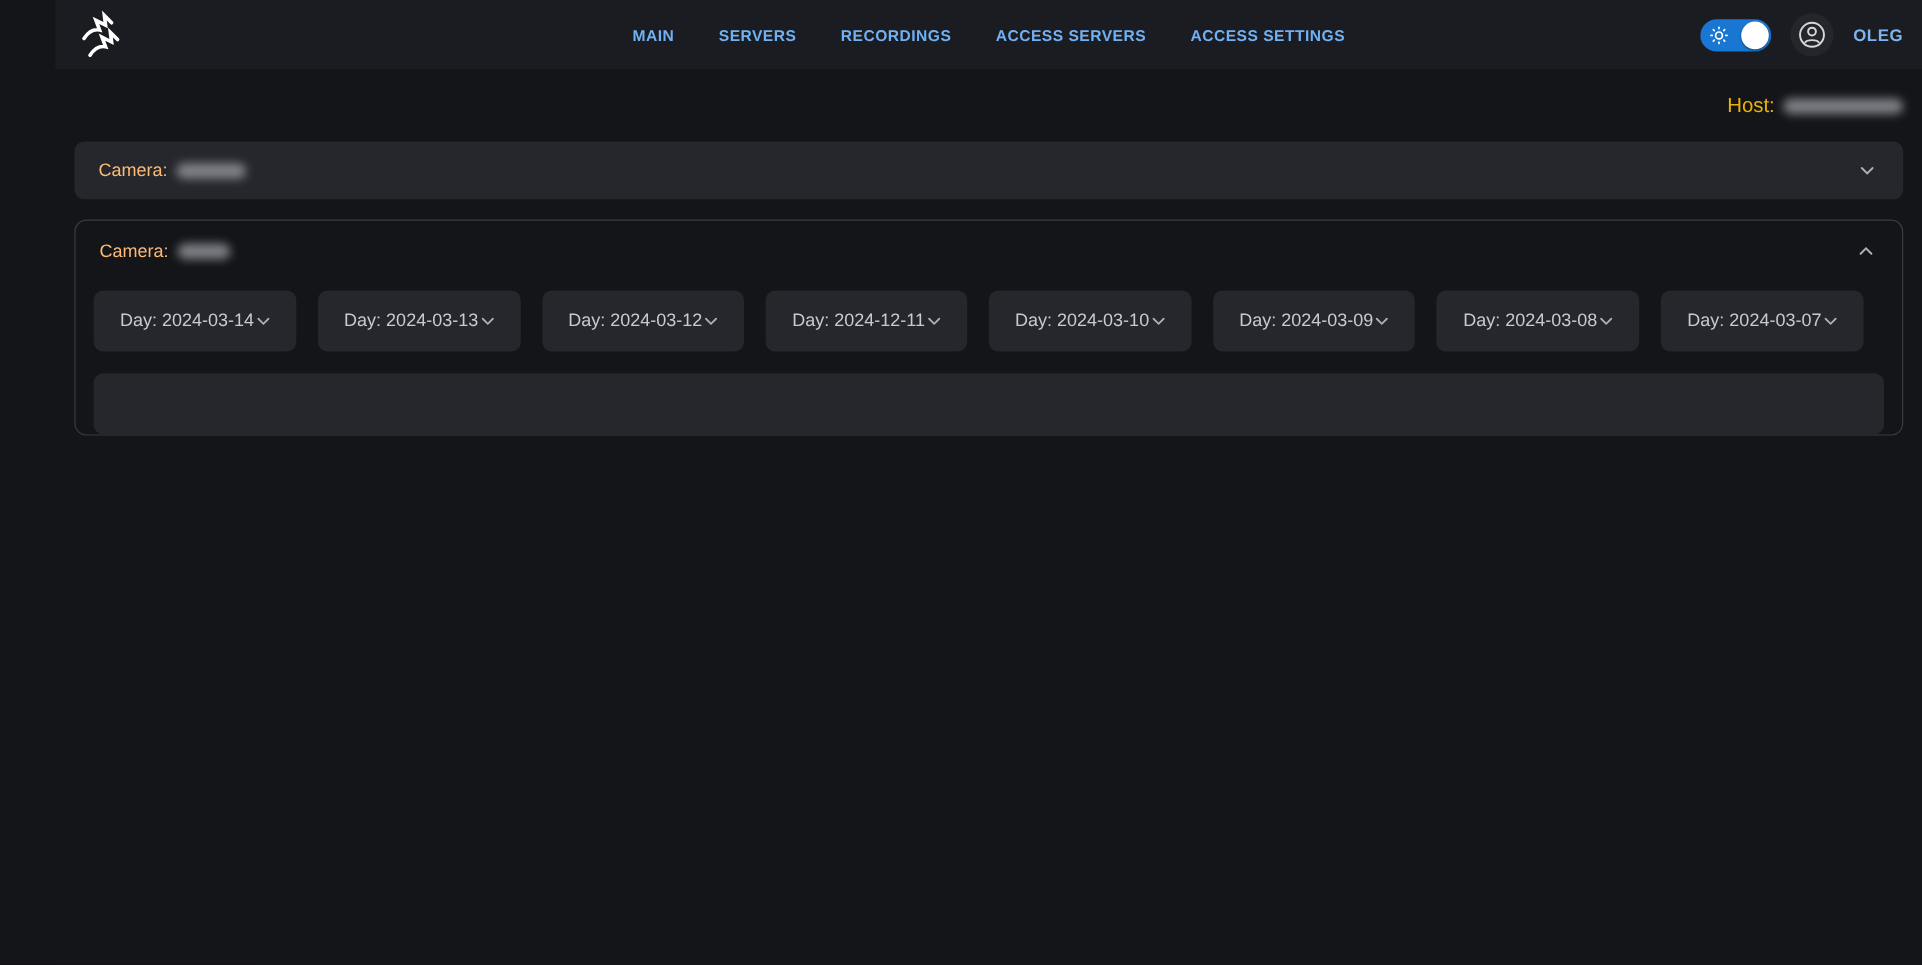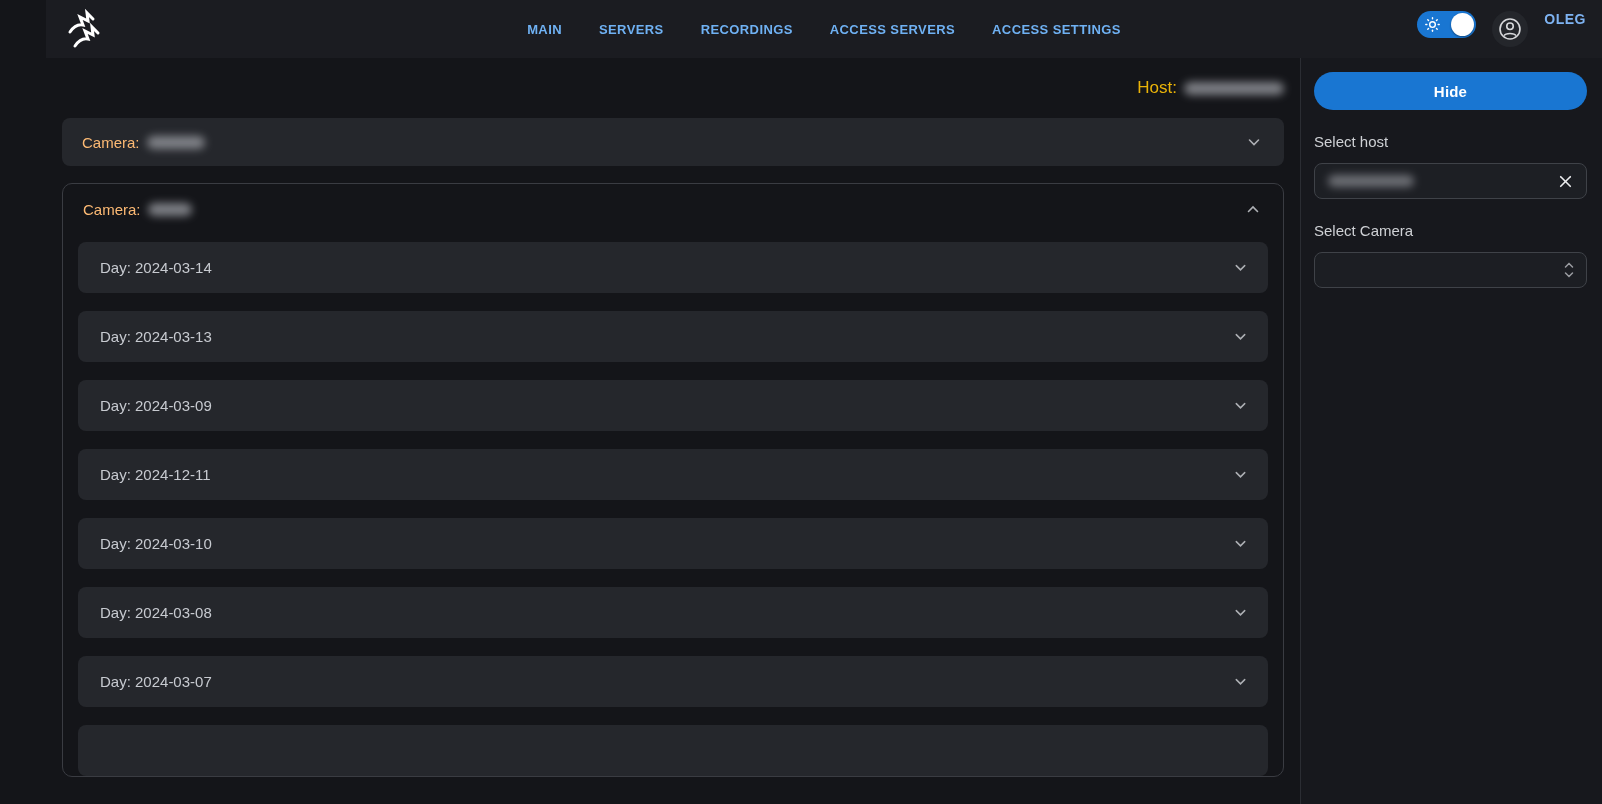--- a/index.html
+++ b/index.html
@@ -5,21 +5,21 @@
   html,body{margin:0;padding:0;background:#0e0f12;}
   *{box-sizing:border-box;font-family:"Liberation Sans",sans-serif;}
   .screen{position:relative;width:1602px;height:804px;overflow:hidden;background:#141519;padding-left:46px;}
 
   
   .topbar{height:58px;background:#1b1c21;display:flex;align-items:center;padding:0 16px;}
   .logo{flex:0 0 214px;display:flex;align-items:center;}
   .logo svg{display:block;}
   .nav{flex:1;display:flex;justify-content:center;align-items:center;gap:37px;}
   .nav-link{color:#6fb1f3;font-size:13px;font-weight:700;letter-spacing:.4px;cursor:pointer;white-space:nowrap;}
-  .topbar-right{flex:0 0 214px;display:flex;justify-content:flex-end;gap:16px;}
+  .topbar-right{flex:0 0 214px;display:flex;align-items:center;justify-content:flex-end;gap:16px;}
   .theme-toggle{position:relative;width:59px;height:27px;border-radius:14px;background:#1976d2;cursor:pointer;flex-shrink:0;}
   .theme-toggle .sun{position:absolute;left:7px;top:5px;}
   .theme-toggle .knob{position:absolute;right:2px;top:2px;width:23px;height:23px;border-radius:50%;background:#fff;box-shadow:0 1px 2px rgba(0,0,0,.4);}
   .user-btn{width:36px;height:36px;border-radius:50%;background:#24262b;display:flex;align-items:center;justify-content:center;cursor:pointer;}
   .user-name{color:#7eb3f2;font-size:14px;font-weight:700;letter-spacing:.5px;cursor:pointer;}
 
   
   .page{display:flex;height:746px;}
   .main{flex:1;background:#141519;padding:0 16px;overflow:hidden;}
   .sidebar{width:302px;background:#17181d;border-left:1px solid #2b2d33;padding:14px 15px 0 13px;}
@@ -32,21 +32,21 @@
   .cam-blob-2{width:44px;height:13px;margin-left:7px;}
   .input-blob{width:86px;height:12px;opacity:.7;}
 
   .camera-row{height:48px;background:#25272c;border-radius:8px;display:flex;align-items:center;justify-content:space-between;padding:0 22px 0 20px;cursor:pointer;}
   .row-label{display:flex;align-items:center;color:#fdba74;font-size:15px;}
   .chev{flex-shrink:0;}
 
   .camera-panel{margin-top:17px;border:1px solid #3a3c42;border-radius:10px;background:transparent;}
   .panel-header{height:50px;display:flex;align-items:center;justify-content:space-between;padding:0 22px 0 20px;cursor:pointer;}
   .panel-body{padding:8px 15px 0 15px;}
-  .day-rows{display:flex;flex-direction:column;gap:18px;}
+  .day-rows{display:flex;flex-direction:row;gap:18px;}
   .day-row{height:51px;background:#25272c;border-radius:8px;display:flex;align-items:center;justify-content:space-between;padding:0 20px 0 22px;cursor:pointer;}
   .day-label{color:#c7cad0;font-size:15px;}
   .day-row.partial{margin-top:18px;}
 
   
   .hide-btn{display:block;width:100%;height:38px;border:none;border-radius:19px;background:#1976d2;color:#fff;font-size:15px;font-weight:700;letter-spacing:.2px;cursor:pointer;}
   .field-label{margin-top:23px;color:#cfd1d5;font-size:15px;}
   .host-input{margin-top:13px;height:36px;border:1px solid #3f4248;border-radius:8px;background:#1d1f24;display:flex;align-items:center;justify-content:space-between;padding:0 12px 0 13px;cursor:text;}
   .clear{display:flex;align-items:center;cursor:pointer;}
   .camera-select{margin-top:13px;height:36px;border:1px solid #3f4248;border-radius:8px;background:#1c1e23;display:flex;align-items:center;justify-content:flex-end;padding:0 10px;cursor:pointer;}
@@ -146,79 +146,61 @@
               </div>
 
               <div class="day-row">
                 <span class="day-label">Day: 2024-03-13</span>
                 <svg class="chev" width="15" height="15" viewBox="0 0 16 16" fill="none" stroke="#aeb0b5" stroke-width="1.6" stroke-linecap="round">
                   <polyline points="3.5,6 8,10.5 12.5,6"></polyline>
                 </svg>
               </div>
 
               <div class="day-row">
+                <span class="day-label">Day: 2024-03-12</span>
+                <svg class="chev" width="15" height="15" viewBox="0 0 16 16" fill="none" stroke="#aeb0b5" stroke-width="1.6" stroke-linecap="round">
+                  <polyline points="3.5,6 8,10.5 12.5,6"></polyline>
+                </svg>
+              </div>
+
+              <div class="day-row">
+                <span class="day-label">Day: 2024-12-11</span>
+                <svg class="chev" width="15" height="15" viewBox="0 0 16 16" fill="none" stroke="#aeb0b5" stroke-width="1.6" stroke-linecap="round">
+                  <polyline points="3.5,6 8,10.5 12.5,6"></polyline>
+                </svg>
+              </div>
+
+              <div class="day-row">
+                <span class="day-label">Day: 2024-03-10</span>
+                <svg class="chev" width="15" height="15" viewBox="0 0 16 16" fill="none" stroke="#aeb0b5" stroke-width="1.6" stroke-linecap="round">
+                  <polyline points="3.5,6 8,10.5 12.5,6"></polyline>
+                </svg>
+              </div>
+
+              <div class="day-row">
                 <span class="day-label">Day: 2024-03-09</span>
                 <svg class="chev" width="15" height="15" viewBox="0 0 16 16" fill="none" stroke="#aeb0b5" stroke-width="1.6" stroke-linecap="round">
                   <polyline points="3.5,6 8,10.5 12.5,6"></polyline>
                 </svg>
               </div>
-
-              <div class="day-row">
-                <span class="day-label">Day: 2024-12-11</span>
-                <svg class="chev" width="15" height="15" viewBox="0 0 16 16" fill="none" stroke="#aeb0b5" stroke-width="1.6" stroke-linecap="round">
-                  <polyline points="3.5,6 8,10.5 12.5,6"></polyline>
-                </svg>
-              </div>
-
-              <div class="day-row">
-                <span class="day-label">Day: 2024-03-10</span>
-                <svg class="chev" width="15" height="15" viewBox="0 0 16 16" fill="none" stroke="#aeb0b5" stroke-width="1.6" stroke-linecap="round">
-                  <polyline points="3.5,6 8,10.5 12.5,6"></polyline>
-                </svg>
-              </div>
-
 
               <div class="day-row">
                 <span class="day-label">Day: 2024-03-08</span>
                 <svg class="chev" width="15" height="15" viewBox="0 0 16 16" fill="none" stroke="#aeb0b5" stroke-width="1.6" stroke-linecap="round">
                   <polyline points="3.5,6 8,10.5 12.5,6"></polyline>
                 </svg>
               </div>
 
               <div class="day-row">
                 <span class="day-label">Day: 2024-03-07</span>
                 <svg class="chev" width="15" height="15" viewBox="0 0 16 16" fill="none" stroke="#aeb0b5" stroke-width="1.6" stroke-linecap="round">
                   <polyline points="3.5,6 8,10.5 12.5,6"></polyline>
                 </svg>
               </div>
             </div>
           <div class="day-row partial"></div>
         </div>
       </section>
     </main>
 
-    <aside class="sidebar">
-      <button class="hide-btn">Hide</button>
-
-      <div class="field-label">Select host</div>
-
-      <div class="host-input">
-        <span class="redacted input-blob"></span>
-        <span class="clear">
-          <svg width="17" height="17" viewBox="0 0 16 16" fill="none" stroke="#ecedef" stroke-width="1.5" stroke-linecap="round">
-            <line x1="3.5" y1="3.5" x2="12.5" y2="12.5"></line>
-            <line x1="12.5" y1="3.5" x2="3.5" y2="12.5"></line>
-          </svg>
-        </span>
-      </div>
-
-      <div class="field-label">Select Camera</div>
-
-      <div class="camera-select">
-        <svg width="14" height="18" viewBox="0 0 14 18" fill="none" stroke="#9a9ca1" stroke-width="1.5" stroke-linecap="round">
-          <polyline points="3.5,6 7,2.5 10.5,6"></polyline>
-          <polyline points="3.5,12 7,15.5 10.5,12"></polyline>
-        </svg>
-      </div>
-    </aside>
 
   </div>
 </div>
 
 </body></html>

